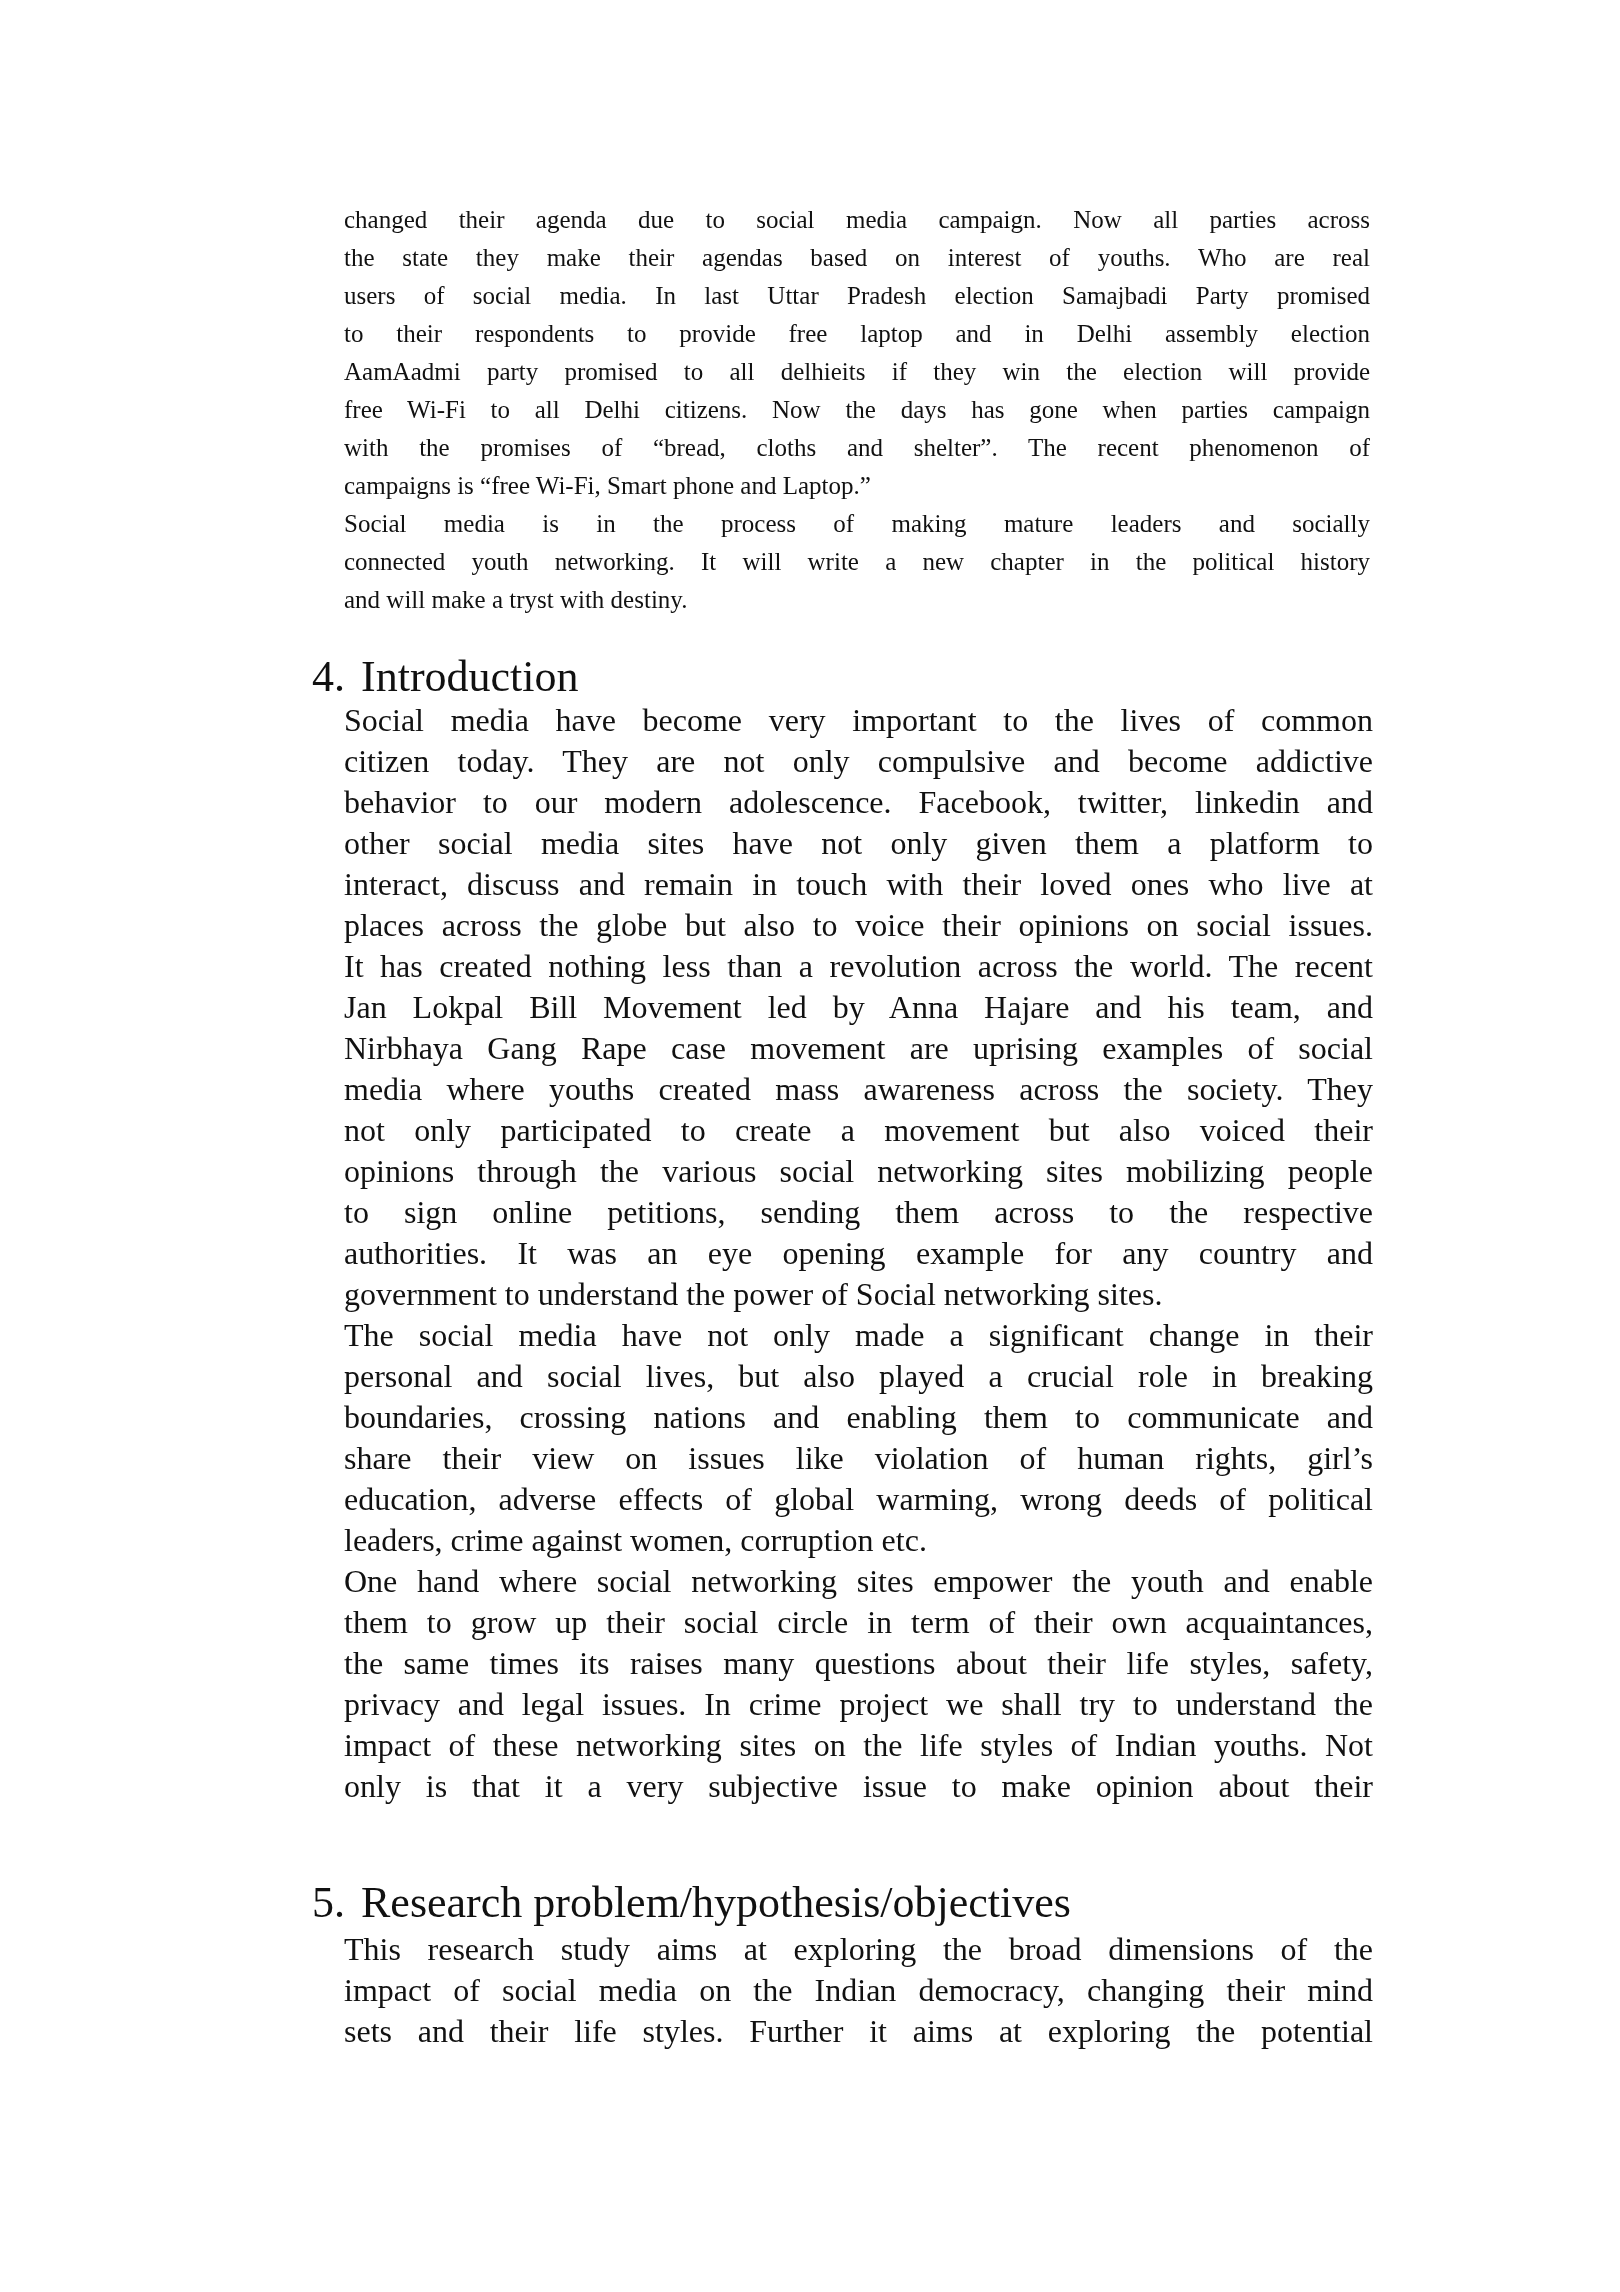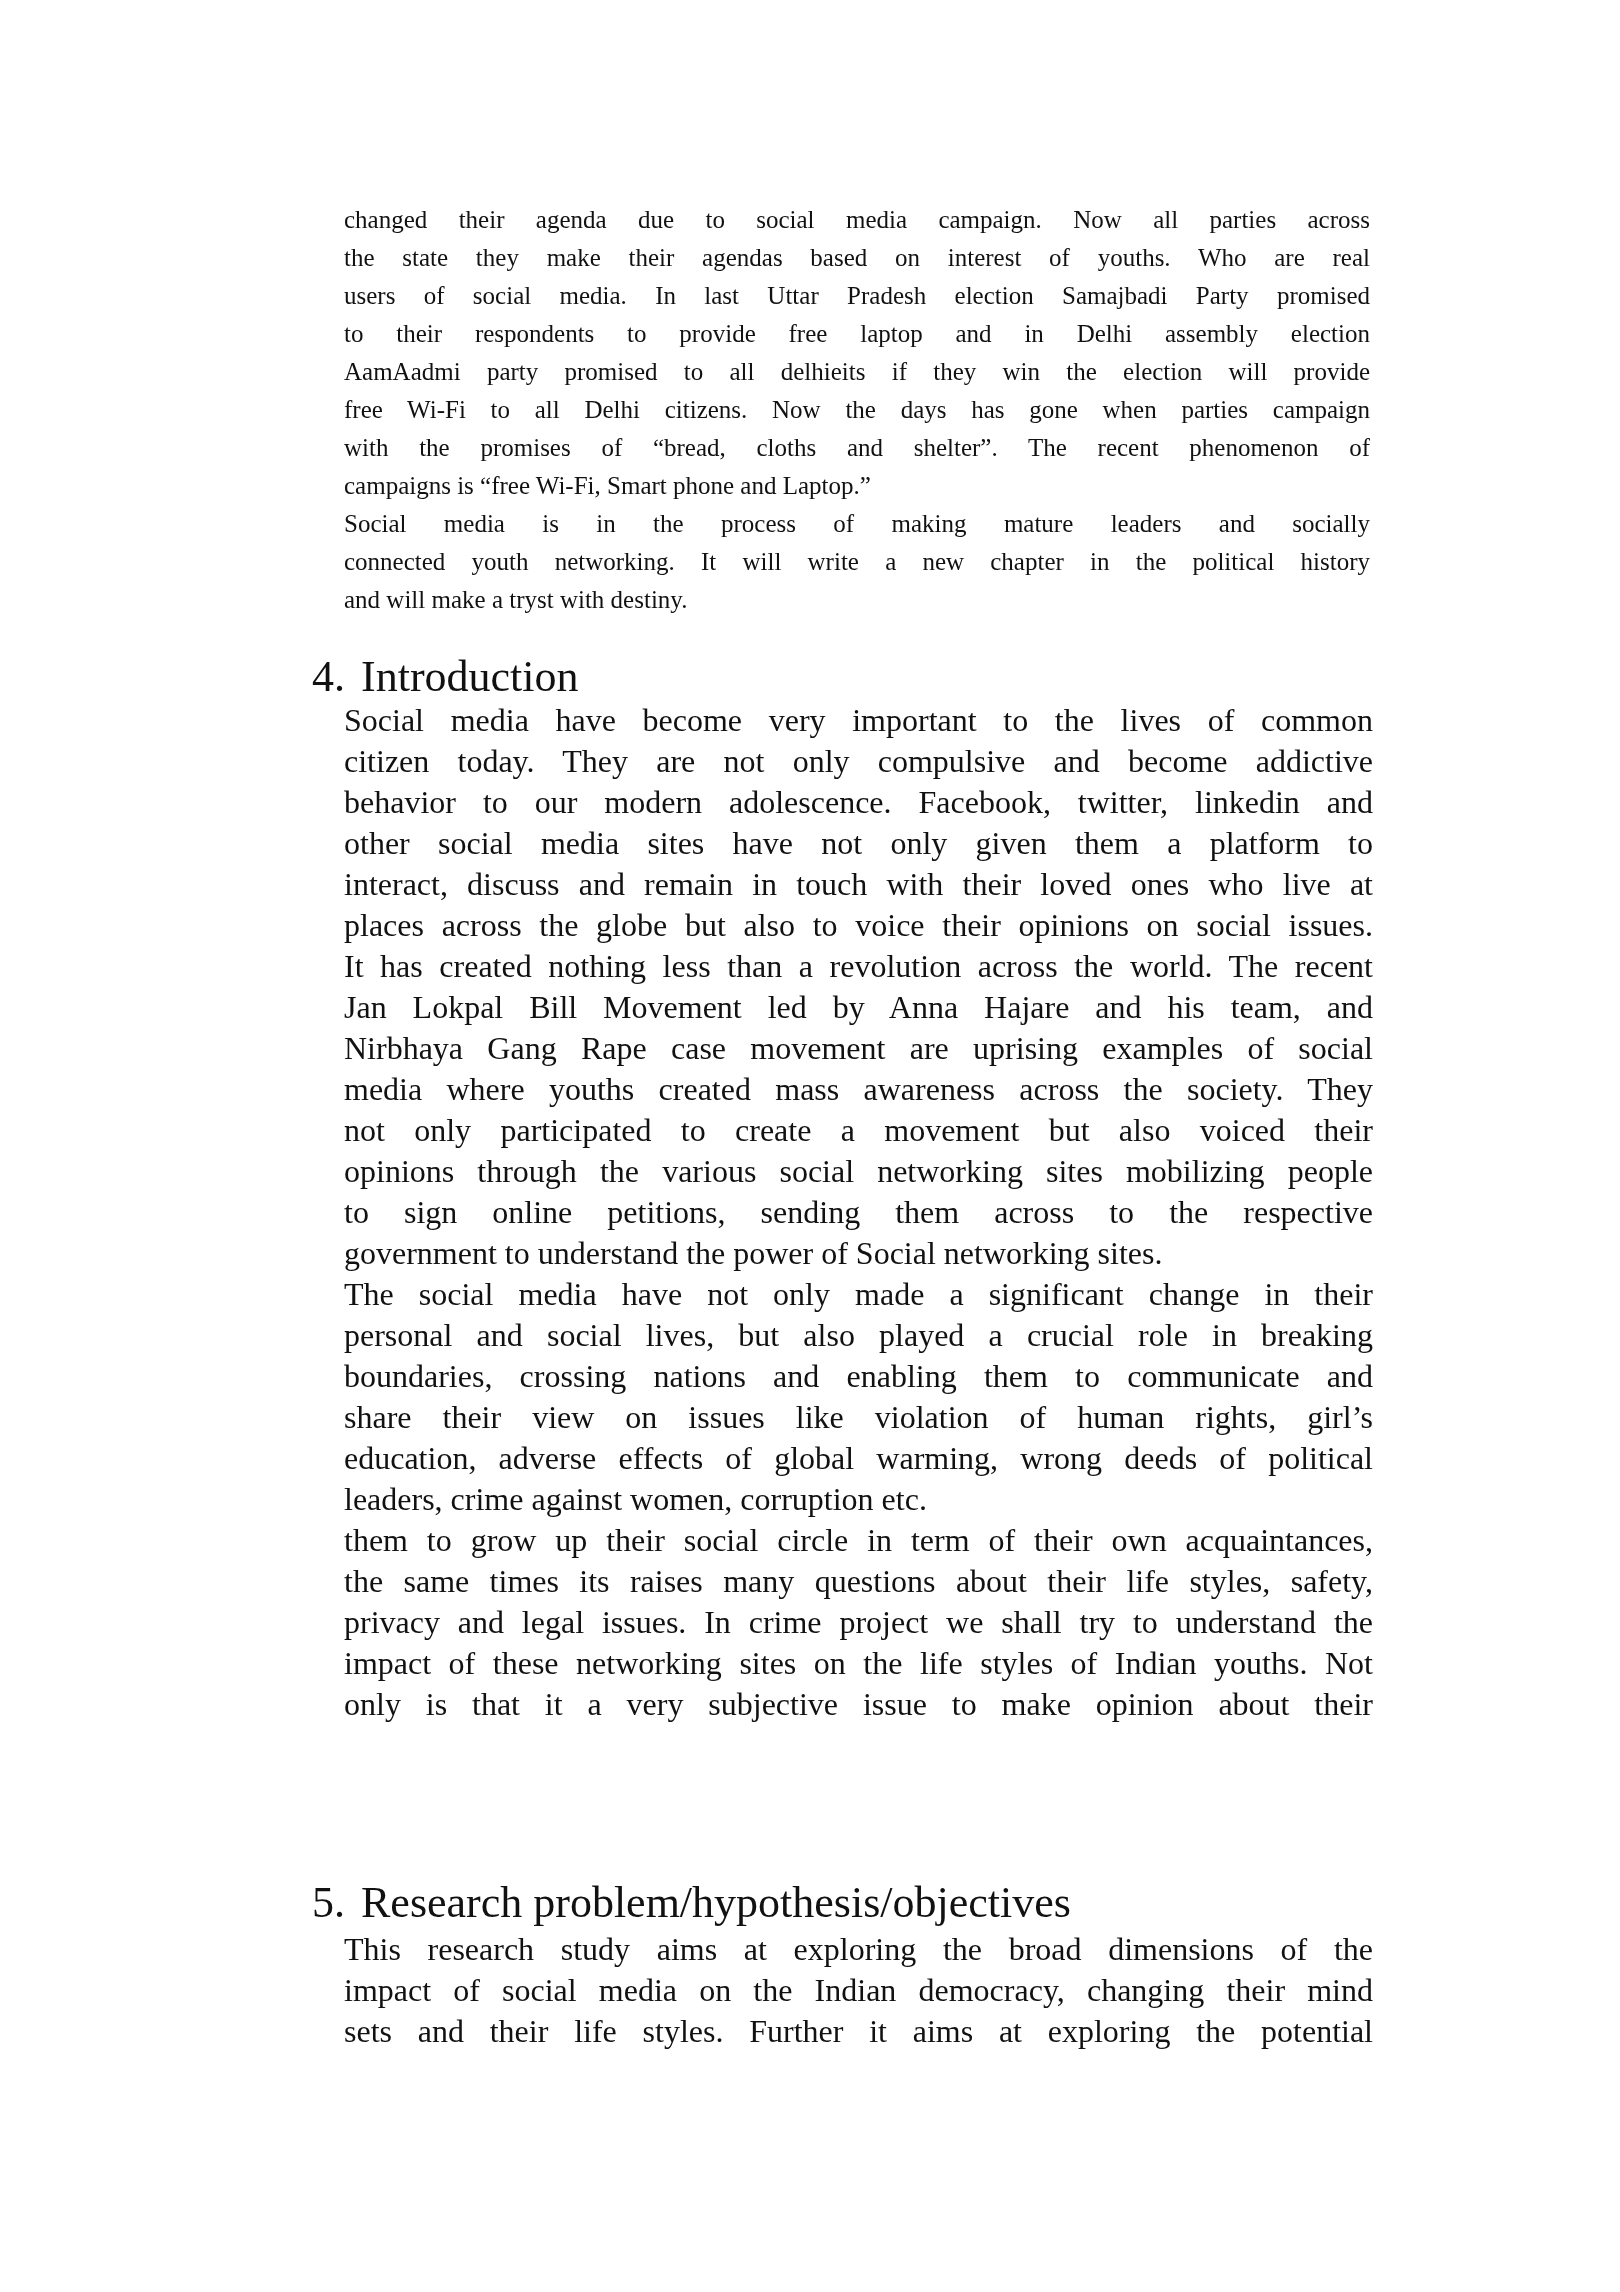--- a/index.html
+++ b/index.html
@@ -95,27 +95,29 @@
     <span class="line">other social media sites have not only given them  a platform to</span>
     <span class="line">interact, discuss and remain in touch with their loved ones who live at</span>
     <span class="line">places across the globe but also to voice their opinions on social issues.</span>
     <span class="line">It has created nothing less than a revolution across the world. The recent</span>
     <span class="line">Jan Lokpal Bill Movement led by Anna Hajare and his team, and</span>
     <span class="line">Nirbhaya Gang Rape case movement are uprising examples of social</span>
     <span class="line">media where youths created mass awareness across the society.  They</span>
     <span class="line">not only participated to create a movement but also voiced their</span>
     <span class="line">opinions through the various social networking sites mobilizing people</span>
     <span class="line">to sign online petitions, sending them across to the respective</span>
+    <span class="line">authorities. It was an eye opening example for any country and</span>
     <span class="line last">government to understand the power of Social networking sites.</span>
     <span class="line">The social media have not only made a significant change in their</span>
     <span class="line">personal and social lives, but also played a crucial role in breaking</span>
     <span class="line">boundaries, crossing nations and enabling them to communicate and</span>
     <span class="line">share their view on issues like violation of human rights, girl’s</span>
     <span class="line">education, adverse effects of global warming, wrong deeds of political</span>
     <span class="line last">leaders, crime against women, corruption etc.</span>
+    <span class="line">One hand where social networking sites empower the youth and enable</span>
     <span class="line">them to grow up their social circle in term of their own acquaintances,</span>
     <span class="line">the same times its raises many questions about their life styles, safety,</span>
     <span class="line">privacy and legal issues. In crime project we shall try to understand the</span>
     <span class="line">impact of these networking sites on the life styles of Indian youths.  Not</span>
     <span class="line">only is that it a very subjective issue to make opinion about their</span>
   </div>
 
   <div id="sec5-heading" class="section-heading">
     <span class="num">5.</span><span>Research problem/hypothesis/objectives</span>
   </div>

